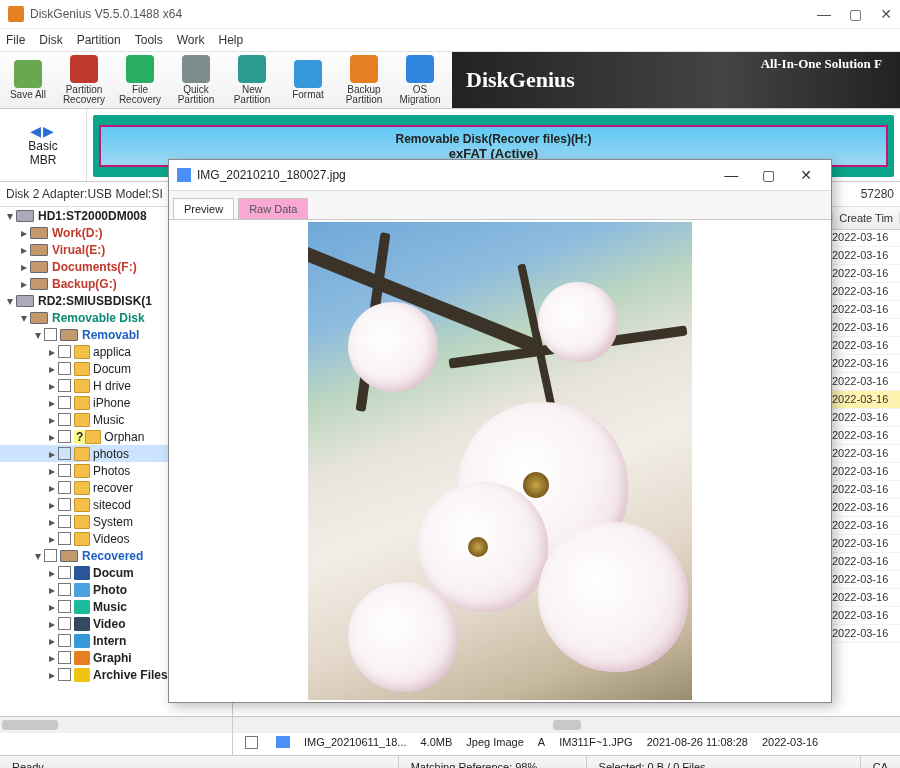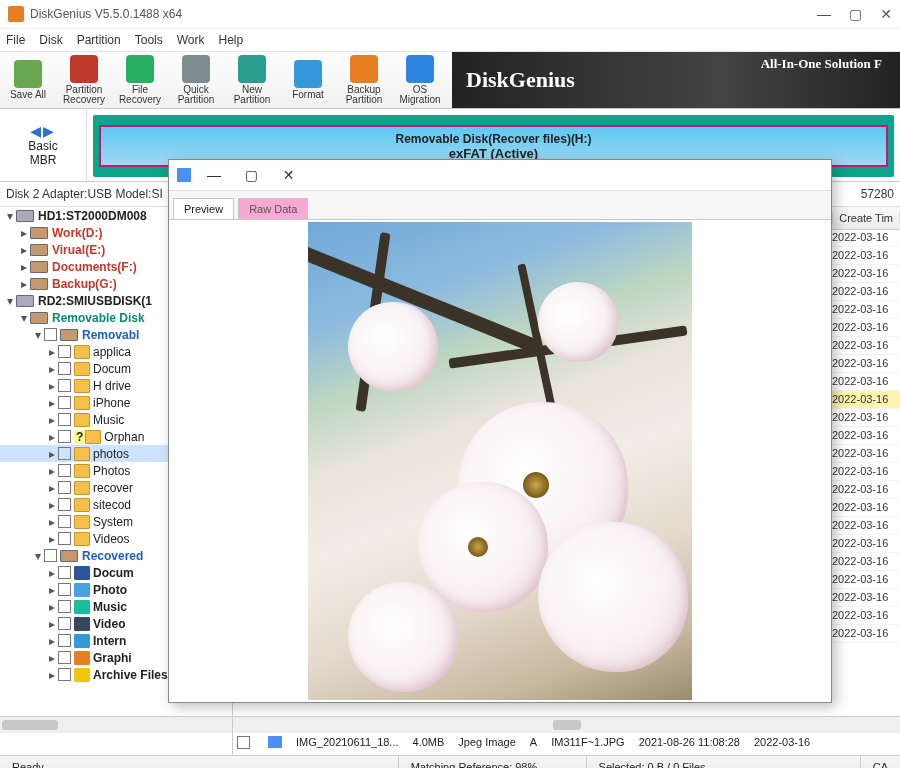--- a/index.html
+++ b/index.html
@@ -34,21 +34,21 @@
 .tree .bold{font-weight:bold}
 .tree .red{color:#c0392b}
 .tree .teal{color:#0a8a72}
 .tree .blue{color:#1f5fc4}
 .grid{flex:1;overflow:hidden;position:relative;background:#fff}
 .grid .hdr{height:22px;background:linear-gradient(#fafafa,#ececec);border-bottom:1px solid #ccc;display:flex;align-items:center;font-size:11px;color:#333}
 .grid .hdr span{padding:0 6px;border-right:1px solid #ddd}
 .grid .rows{position:absolute;top:22px;right:0;width:70px}
 .grid .rw{height:17px;line-height:17px;font-size:11px;color:#333;border-bottom:1px solid #f3f3f3;text-align:left;padding-left:2px;white-space:nowrap}
 .grid .rw.hl{background:#fff3b0}
-.grid .bottomrow{position:absolute;left:4px;bottom:4px;right:0;height:18px;display:flex;align-items:center;font-size:11px;gap:14px}
+.grid .bottomrow{position:absolute;left:12px;bottom:4px;right:0;height:18px;display:flex;align-items:center;font-size:11px;gap:14px}
 .grid .bottomrow .ck{display:inline-block;width:11px;height:11px;border:1px solid #777;margin-right:4px}
 .grid .sb-h{position:absolute;left:0;right:0;bottom:22px;height:16px;background:#f0f0f0;border-top:1px solid #ccc}
 .grid .sb-h .thumb{position:absolute;left:48%;top:3px;width:28px;height:10px;background:#c8c8c8;border-radius:3px}
 .statusbar{height:22px;background:linear-gradient(#f6f6f6,#e9e9e9);border-top:1px solid #ccc;display:flex;align-items:center;font-size:11px}
 .statusbar .cell{padding:0 12px;border-right:1px solid #ccc;height:100%;display:flex;align-items:center}
 
 .popup{position:absolute;left:168px;top:159px;width:662px;height:542px;background:#fff;border:1px solid #888;box-shadow:4px 4px 12px rgba(0,0,0,.25);display:flex;flex-direction:column;z-index:50}
 .popup .pt{height:30px;display:flex;align-items:center;padding:0 8px;background:#fff;border-bottom:1px solid #ddd}
 .popup .pt .pico{width:14px;height:14px;background:#4a90f5;margin-right:6px}
 .popup .pt .ptitle{flex:1}
@@ -380,20 +380,21 @@
 <div class="statusbar">
   <div class="cell" style="width:390px">Ready</div>
   <div class="cell" style="width:170px">Matching Reference: 98%</div>
   <div class="cell" style="width:260px">Selected: 0 B / 0 Files.</div>
   <div class="cell" style="flex:1;border-right:none">CA</div>
 </div>
 
 <div class="popup">
   <div class="pt">
     <div class="pico"></div>
+    <div class="ptitle">IMG_20210210_180027.jpg</div>
     <div class="pbtns">
       <span>—</span>
       <span>▢</span>
       <span>✕</span>
     </div>
   </div>
   <div class="tabs">
     <div class="tab">Preview</div>
     <div class="tab inactive">Raw Data</div>
   </div>

